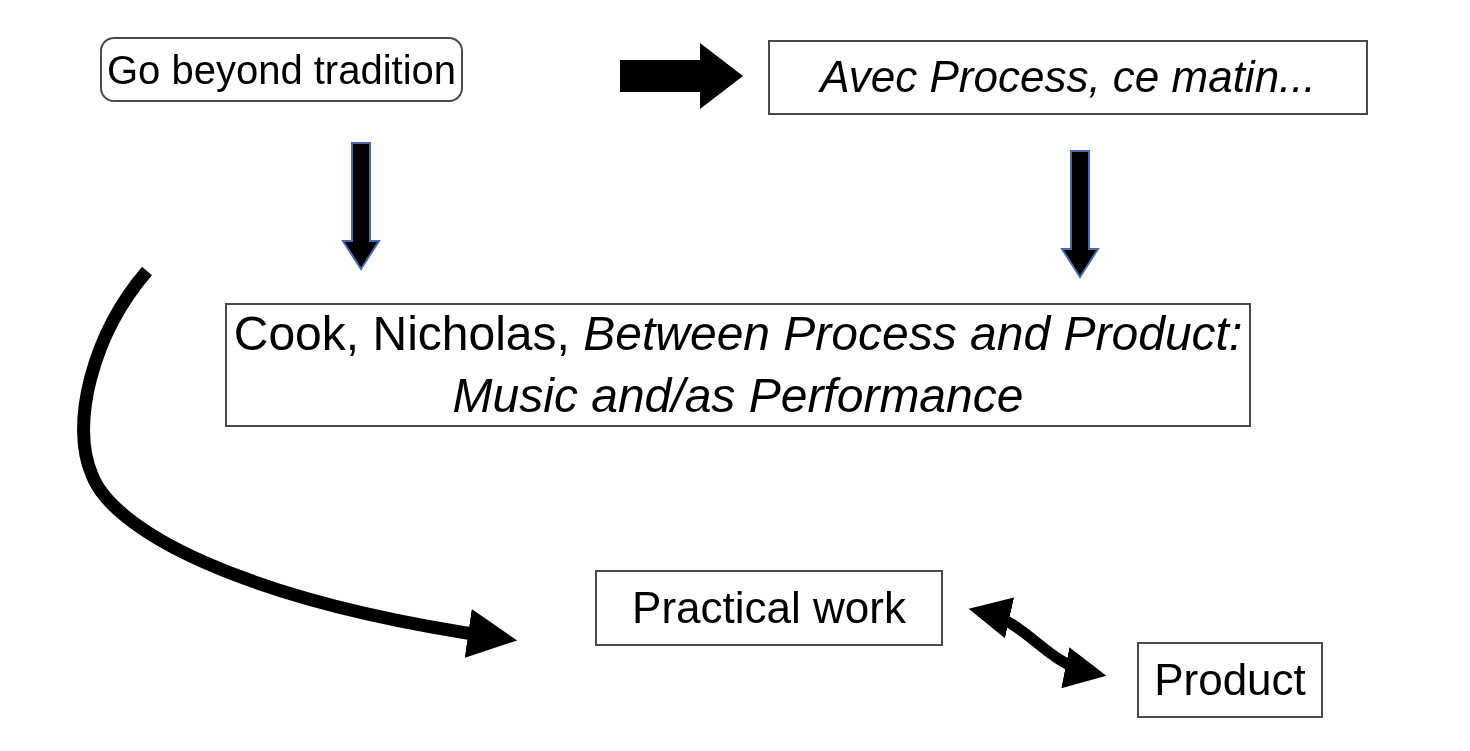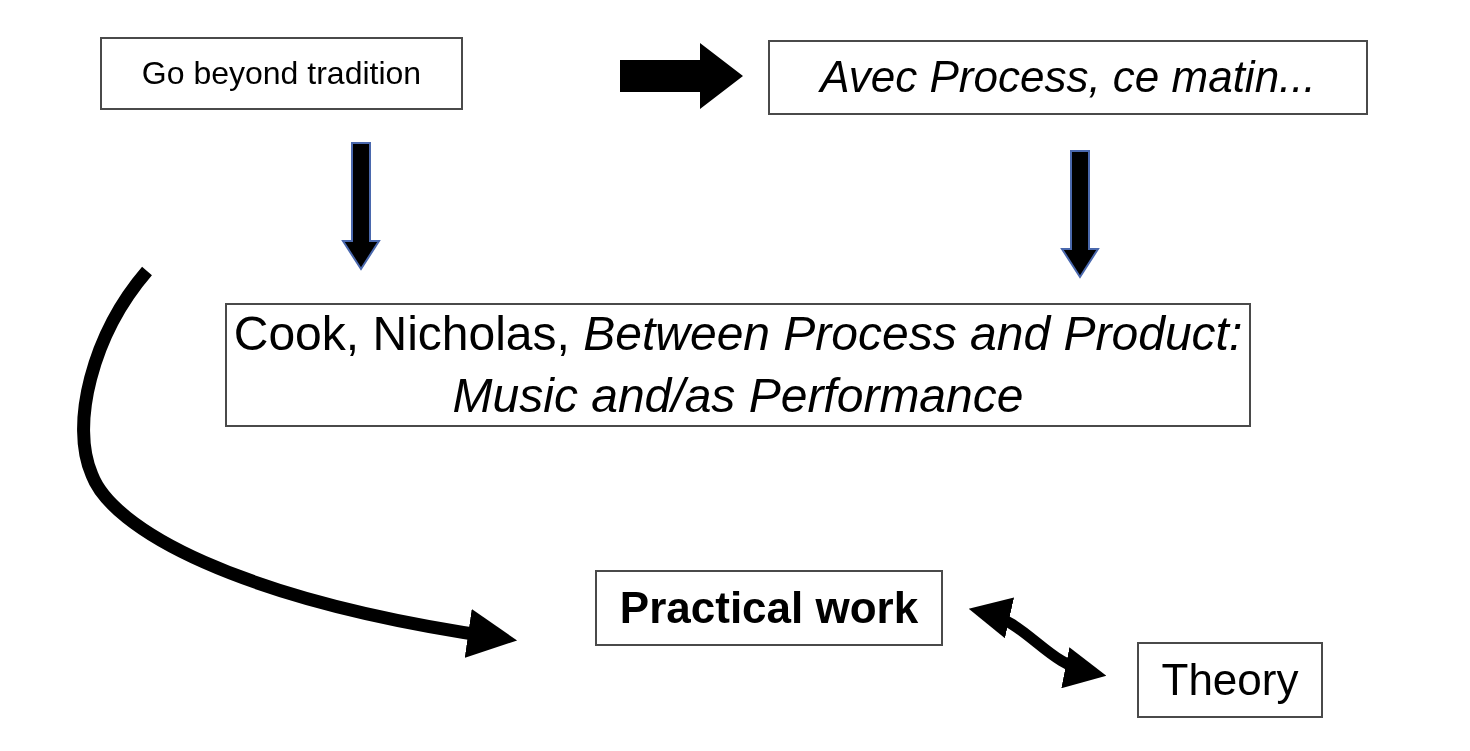--- a/index.html
+++ b/index.html
@@ -28,24 +28,24 @@
     box-sizing: border-box;
     border: 2px solid #4a4a4a;
     background: #ffffff;
     display: flex;
     align-items: center;
     justify-content: center;
     text-align: center;
     white-space: nowrap;
     line-height: 1.15;
   }
-  #box-tradition { left: 100px; top: 37px;  width: 363px;  height: 73px;  font-size: 32px; }
+  #box-tradition { left: 100px; top: 37px;  width: 363px;  height: 65px;  font-size: 40px; border-radius: 14px; }
   #box-picasso   { left: 768px; top: 40px;  width: 600px;  height: 75px;  font-size: 44px; font-style: italic; }
   #box-cook      { left: 225px; top: 303px; width: 1026px; height: 124px; font-size: 48px; flex-direction: column; line-height: 1.3; }
-  #box-practical { left: 595px; top: 570px; width: 348px;  height: 76px;  font-size: 44px; font-weight: bold; }
+  #box-practical { left: 595px; top: 570px; width: 348px;  height: 76px;  font-size: 44px; }
   #box-theory    { left: 1137px; top: 642px; width: 186px; height: 76px;  font-size: 44px; }
   .italic { font-style: italic; }
 </style>
 </head>
 <body>
 
 <div id="slide">
 
   <svg id="arrow-layer" viewBox="0 0 1470 751" xmlns="http://www.w3.org/2000/svg">
     <defs>
@@ -78,16 +78,16 @@
       <span>Cook, Nicholas, </span><span class="italic">Between Process and Product:</span>
     </div>
     <div class="italic">Music and/as Performance</div>
   </div>
 
   <div class="box" id="box-practical">
     <span>Practical work</span>
   </div>
 
   <div class="box" id="box-theory">
-    <span>Theory</span>
+    <span>Product</span>
   </div>
 
 </div>
 
 </body></html>

